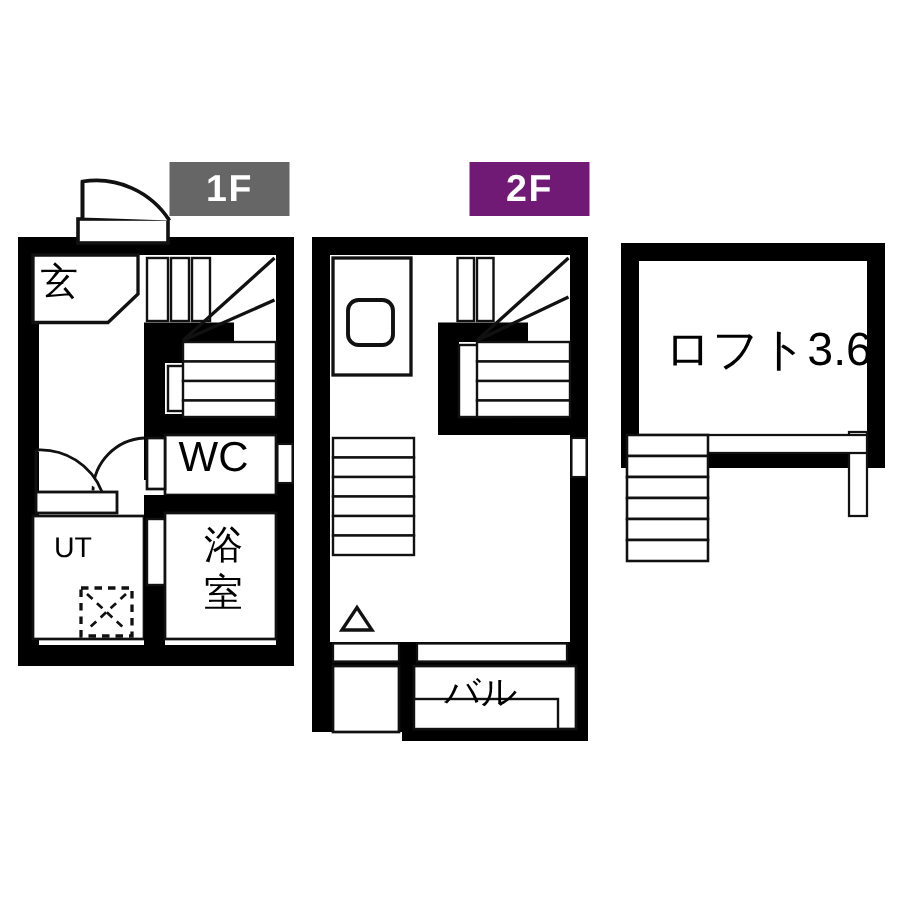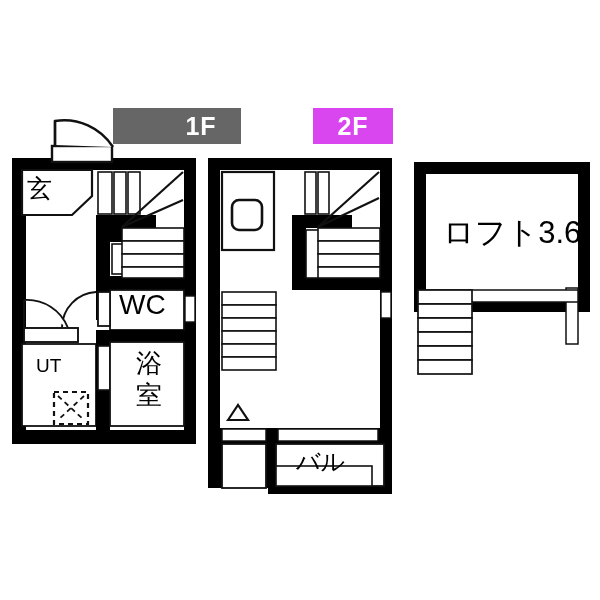--- a/index.html
+++ b/index.html
@@ -210,24 +210,24 @@
         <rect x="418" y="304" width="54" height="14"></rect>
         <rect x="418" y="318" width="54" height="14"></rect>
         <rect x="418" y="332" width="54" height="14"></rect>
         <rect x="418" y="346" width="54" height="14"></rect>
         <rect x="418" y="360" width="54" height="14"></rect>
       </g>
     </g>
 
   </svg>
 
-  <div class="floor-badge" id="badge-1f" style="background:#666666;padding-left:48px;">
+  <div class="floor-badge" id="badge-1f" style="background:#666666;">
     <span>1F</span>
   </div>
-  <div class="floor-badge" id="badge-2f" style="background:#d946ef;">
+  <div class="floor-badge" id="badge-2f" style="background:#701a75;">
     <span>2F</span>
   </div>
 
   <div class="room-label" id="label-genkan">玄</div>
   <div class="room-label" id="label-wc">WC</div>
   <div class="room-label" id="label-ut">UT</div>
   <div class="room-label" id="label-yoku-1">浴</div>
   <div class="room-label" id="label-yoku-2">室</div>
   <div class="room-label" id="label-baru">バル</div>
   <div class="room-label" id="label-loft">ロフト3.6</div>

